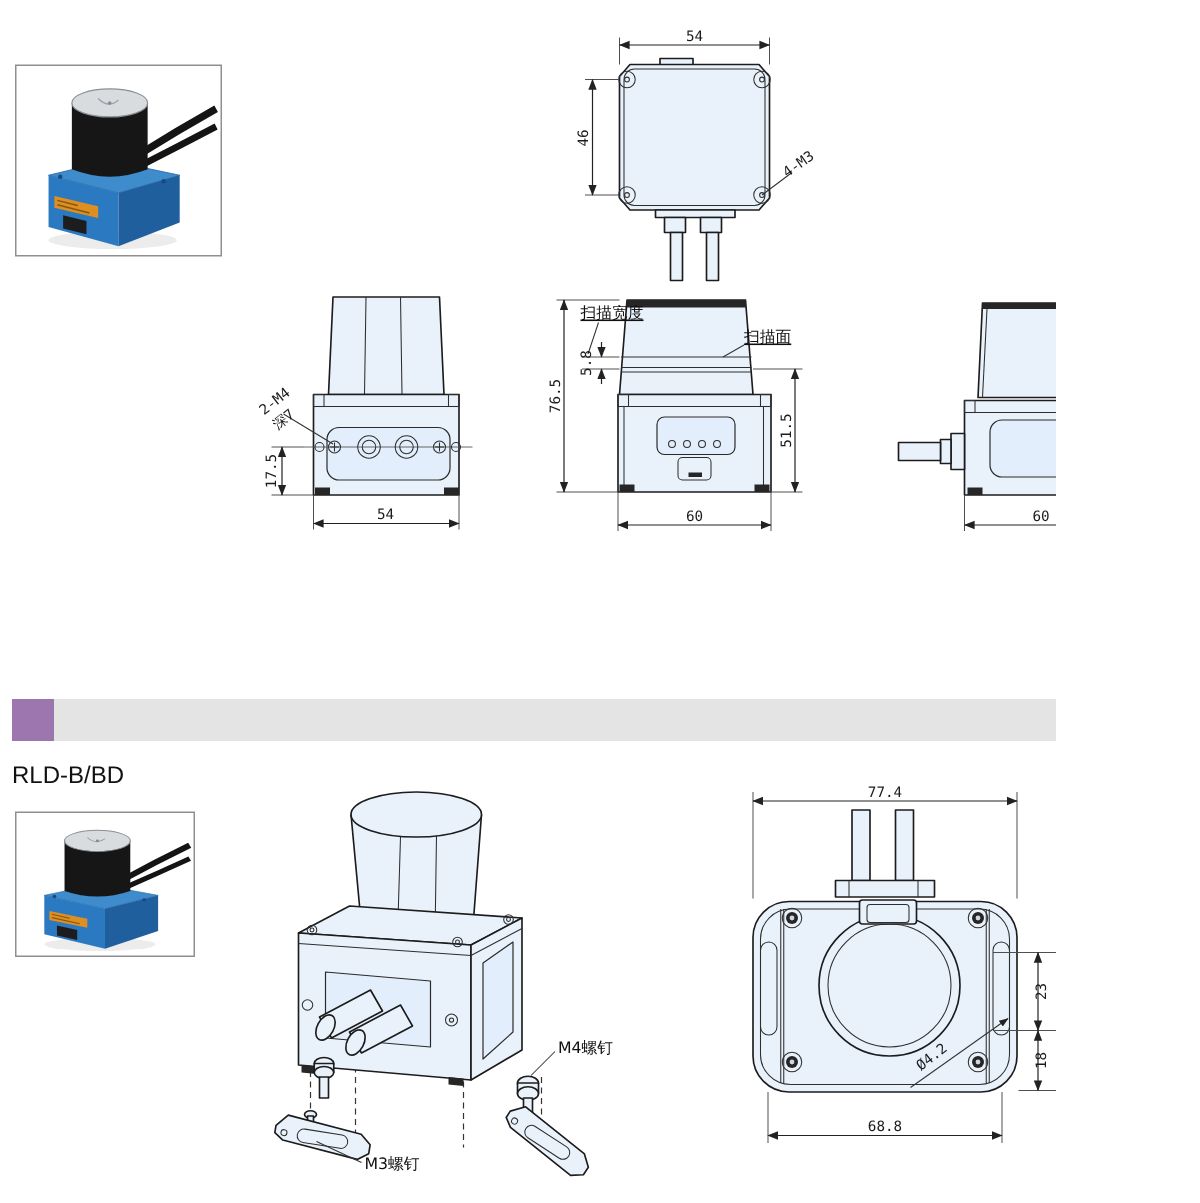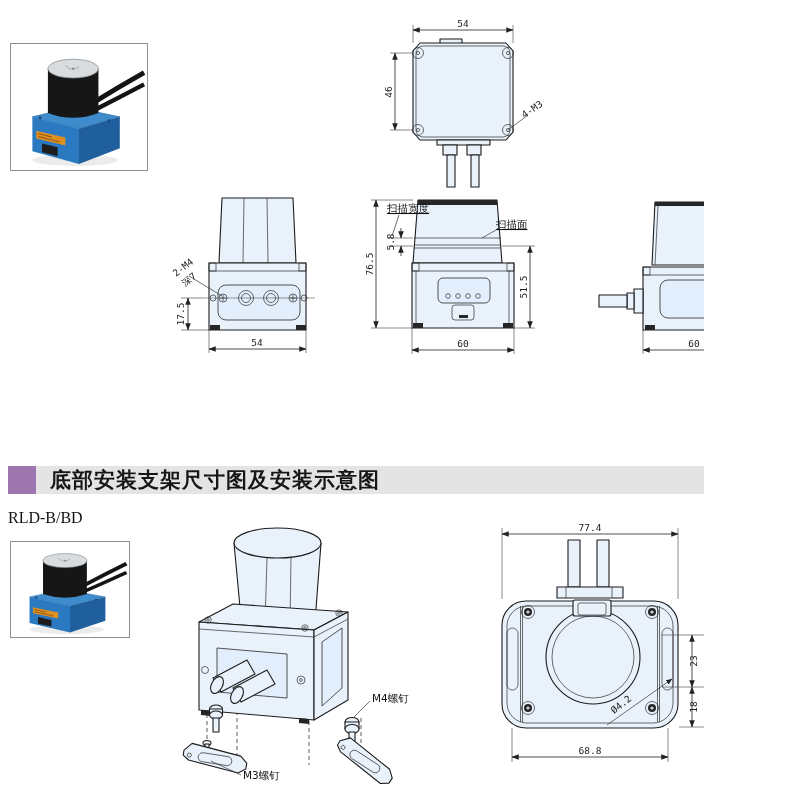--- a/index.html
+++ b/index.html
@@ -4,21 +4,21 @@
 <style>
   html,body{margin:0;padding:0;background:#ffffff;}
   .page{position:relative;width:704px;height:802px;background:#fff;overflow:hidden;
         font-family:"Liberation Sans",sans-serif;}
   .abs{position:absolute;}
   .photo-frame{border:1px solid #8f8f8f;background:#fff;box-sizing:border-box;}
   .hdr{background:#e4e4e4;display:flex;align-items:center;}
   .hdr-sq{width:28px;height:28px;background:#9d76af;flex:0 0 auto;}
   .hdr-title{font-size:21px;font-weight:bold;color:#161616;margin-left:14px;letter-spacing:1px;
              font-family:"DejaVu Sans","Liberation Sans",sans-serif;}
-  .model{font-size:16px;color:#111;font-family:Liberation Serif, serif;}
+  .model{font-size:16px;color:#111;font-family:Liberation Sans, sans-serif;}
   
   svg .ol{fill:#e9f2fb;stroke:#1c1c1c;stroke-width:1.1;stroke-linejoin:round;}
   svg .fl2{fill:#e2eefb;stroke:#2a2a2a;stroke-width:0.8;stroke-linejoin:round;}
   svg .in{stroke:#2e2e2e;stroke-width:0.7;fill:none;}
   svg .dimln{stroke:#222;stroke-width:0.8;fill:none;}
   svg .ext{stroke:#4a4a4a;stroke-width:0.65;fill:none;}
   svg .ldr{stroke:#333;stroke-width:0.7;fill:none;}
   svg .cl{stroke:#555;stroke-width:0.6;fill:none;}
   svg .dk{fill:#262626;stroke:none;}
   svg .dash{stroke:#333;stroke-width:0.8;fill:none;stroke-dasharray:4 3;}
@@ -215,21 +215,20 @@
     <g>
       <line class="ext" x1="57" y1="144" x2="57" y2="168"></line>
       <line class="ext" x1="159" y1="144" x2="159" y2="168"></line>
       <line class="dimln" x1="57" y1="164" x2="159" y2="164" marker-start="url(#arw)" marker-end="url(#arw)"></line>
       <text class="dim" x="108" y="161" text-anchor="middle">60</text>
     </g>
   </svg>
 
   <div class="abs hdr" style="left:8px;top:466px;width:784px;height:28px;">
     <div class="hdr-sq"></div>
-    <div class="hdr-title">底部安装支架尺寸图及安装示意图</div>
   </div>
 
   <div class="abs model" style="left:8px;top:509px;">RLD-B/BD</div>
 
   <div class="abs photo-frame" style="left:10px;top:541px;width:120px;height:97px;">
     <svg width="118" height="95" viewBox="0 0 140 128" preserveAspectRatio="none">
       <use href="#product-photo"></use>
     </svg>
   </div>
 

